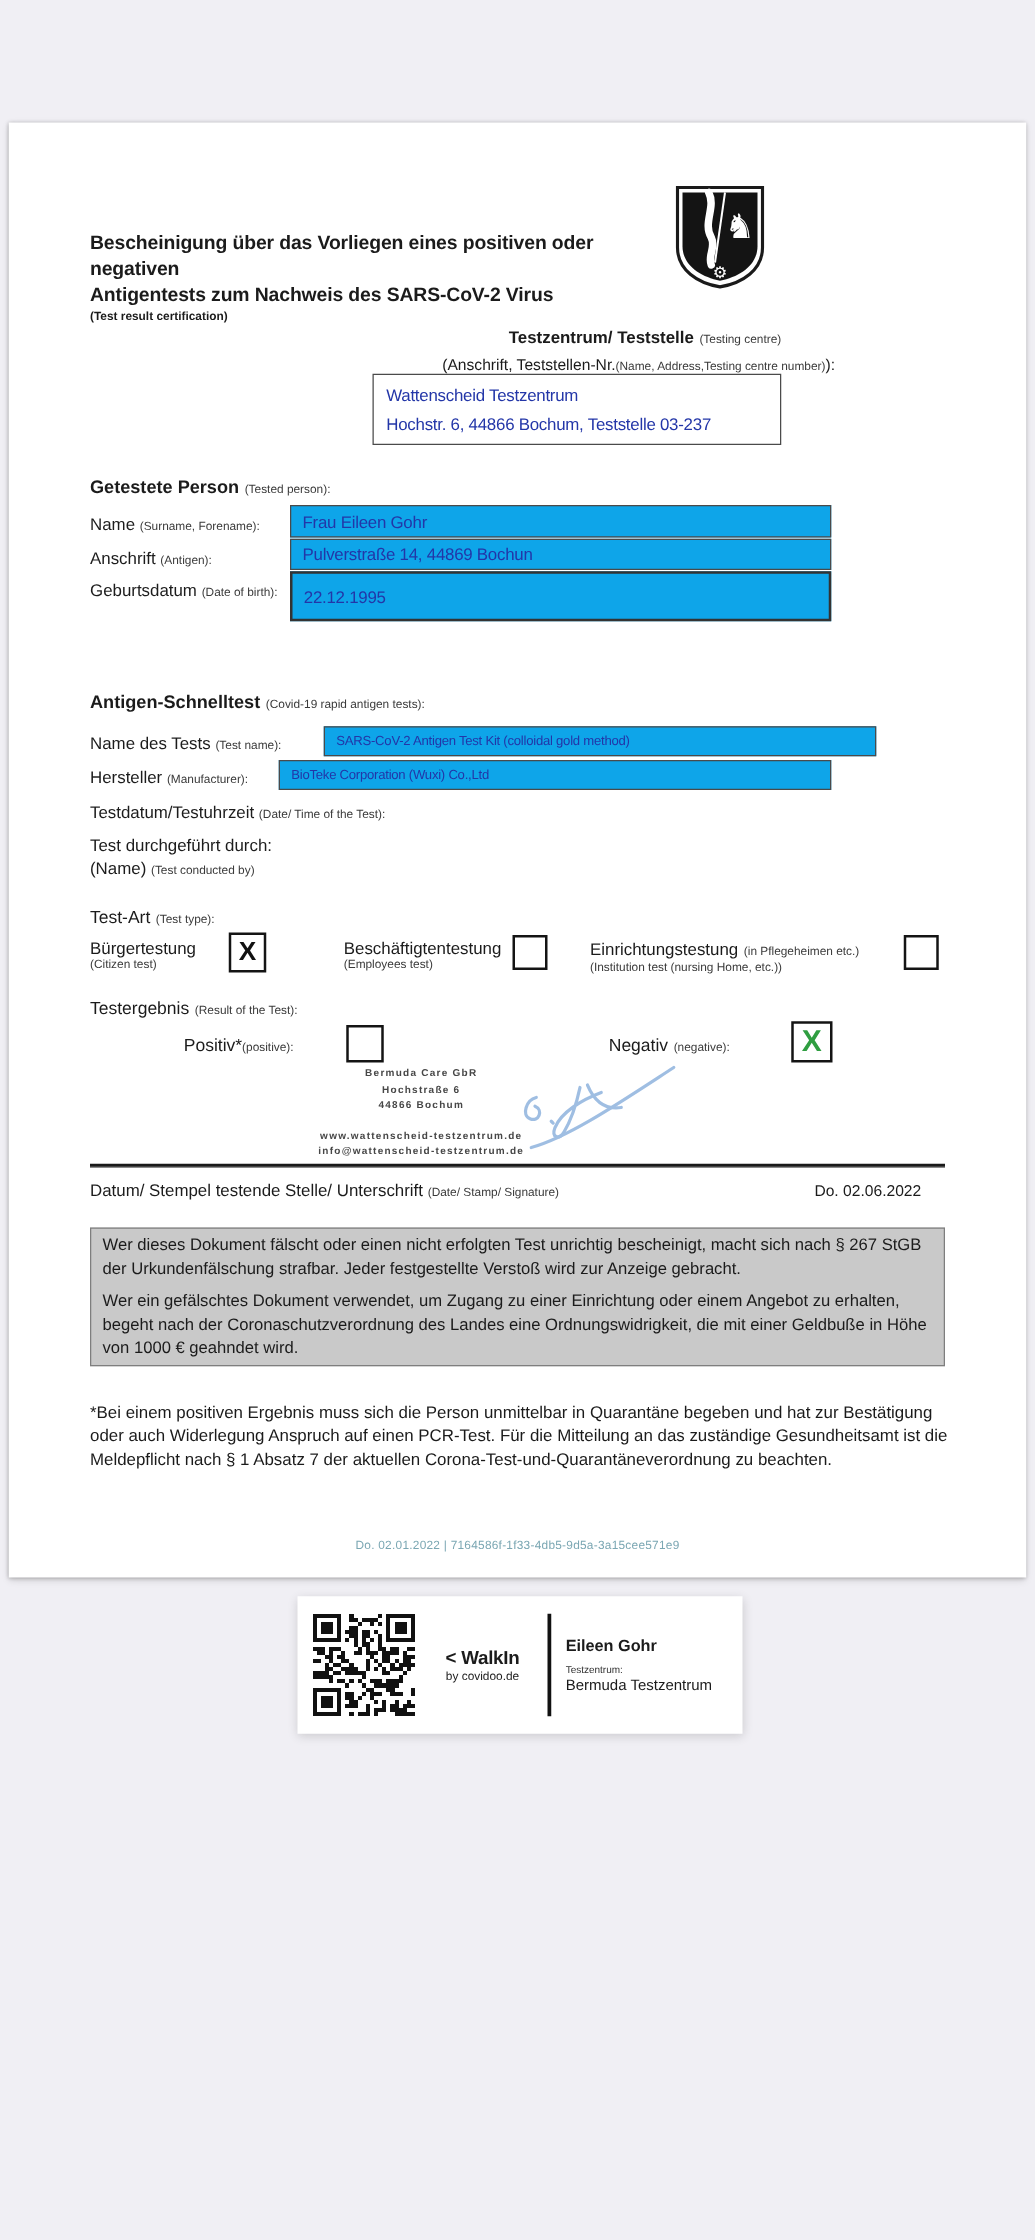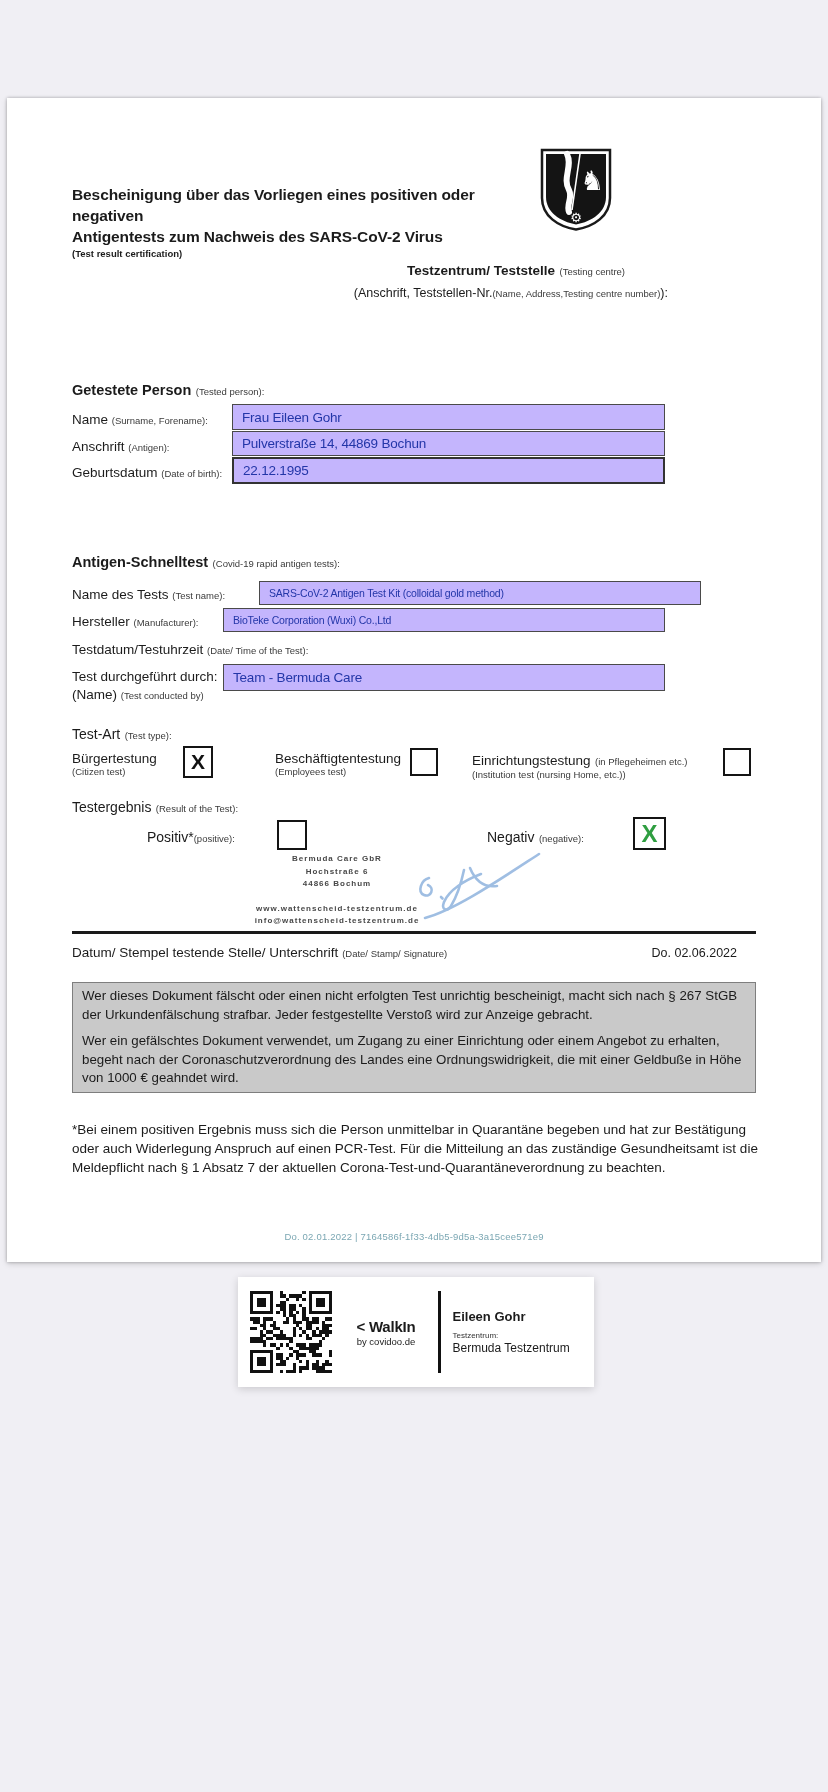--- a/index.html
+++ b/index.html
@@ -16,21 +16,21 @@
   }
   .abs{position:absolute;}
   .nowrap{white-space:nowrap;}
   .b{font-weight:bold;}
   .t15{font-size:15.5px;line-height:21px;letter-spacing:-.1px;}
   .t13{font-size:13.5px;}
   .t12{font-size:12.5px;}
   .sm{font-size:9.5px;}
   .blue{color:#2336a8;letter-spacing:-.2px;}
   .field-box{
-    position:absolute;border:1px solid #4a4a4a;background:#c4b5fd;
+    position:absolute;border:1px solid #4a4a4a;background:#0ea5e9;
     display:flex;align-items:center;padding:0 9px;box-sizing:border-box;
   }
   .bd2{border-width:2px;border-color:#333;}
   .cb{
     position:absolute;border:2.5px solid #141414;background:#fff;
     display:flex;align-items:center;justify-content:center;
     box-sizing:border-box;font-weight:bold;
   }
   .mark-black{font-size:21px;color:#111;font-weight:bold;}
   .mark-green{font-size:24px;color:#2f9e41;font-weight:bold;}
@@ -86,20 +86,24 @@
   </div>
 
   <div class="abs nowrap" style="left:0;top:163px;width:618px;text-align:right;">
     <span class="b t13">Testzentrum/ Teststelle</span>
     <span class="sm subgray">(Testing centre)</span>
   </div>
   <div class="abs nowrap" style="left:0;top:185px;width:661px;text-align:right;">
     <span class="t12">(Anschrift, Teststellen-Nr.</span><span class="sm subgray">(Name, Address,Testing centre number)</span><span class="t12">):</span>
   </div>
 
+  <div class="abs" style="left:291px;top:201px;width:327px;height:57px;border:1px solid #4a4a4a;box-sizing:border-box;padding:5px 10px;">
+    <div class="blue t13" style="line-height:23px;">Wattenscheid Testzentrum</div>
+    <div class="blue t13" style="line-height:23px;">Hochstr. 6, 44866 Bochum, Teststelle 03-237</div>
+  </div>
 
   <div class="abs nowrap" style="left:65px;top:283px;">
     <span class="b" style="font-size:14.5px;">Getestete Person</span>
     <span class="sm subgray">(Tested person):</span>
   </div>
 
   <div class="abs nowrap t13 lblcol" style="left:65px;top:314px;">
     <span>Name</span>
     <span class="sm subgray">(Surname, Forename):</span>
   </div>
@@ -112,21 +116,21 @@
     <span class="sm subgray">(Antigen):</span>
   </div>
   <div class="field-box" style="left:225px;top:333px;width:433px;height:25px;">
     <span class="blue t13">Pulverstraße 14, 44869 Bochun</span>
   </div>
 
   <div class="abs nowrap t13 lblcol" style="left:65px;top:367px;">
     <span>Geburtsdatum</span>
     <span class="sm subgray">(Date of birth):</span>
   </div>
-  <div class="field-box bd2" style="left:225px;top:359px;width:433px;height:27px;">
+  <div class="field-box bd2" style="left:225px;top:359px;width:433px;height:40px;">
     <span class="blue t13">22.12.1995</span>
   </div>
 
   <div class="abs nowrap" style="left:65px;top:455px;">
     <span class="b" style="font-size:14.5px;">Antigen-Schnelltest</span>
     <span class="sm subgray">(Covid-19 rapid antigen tests):</span>
   </div>
 
   <div class="abs nowrap t13 lblcol" style="left:65px;top:489px;">
     <span>Name des Tests</span>
@@ -145,23 +149,20 @@
   </div>
 
   <div class="abs nowrap t13 lblcol" style="left:65px;top:544px;">
     <span>Testdatum/Testuhrzeit</span>
     <span class="sm subgray">(Date/ Time of the Test):</span>
   </div>
 
   <div class="abs nowrap t13 lblcol" style="left:65px;top:571px;">
     <div>Test durchgeführt durch:</div>
     <div style="margin-top:3px;"><span>(Name)</span> <span class="sm subgray">(Test conducted by)</span></div>
-  </div>
-  <div class="field-box" style="left:216px;top:566px;width:442px;height:27px;">
-    <span class="blue t13">Team - Bermuda Care</span>
   </div>
 
   <div class="abs nowrap" style="left:65px;top:627px;">
     <span class="t13" style="font-size:14px;">Test-Art</span>
     <span class="sm subgray">(Test type):</span>
   </div>
 
   <div class="abs nowrap" style="left:65px;top:653px;">
     <div class="t13">Bürgertestung</div>
     <div class="sm subgray">(Citizen test)</div>

